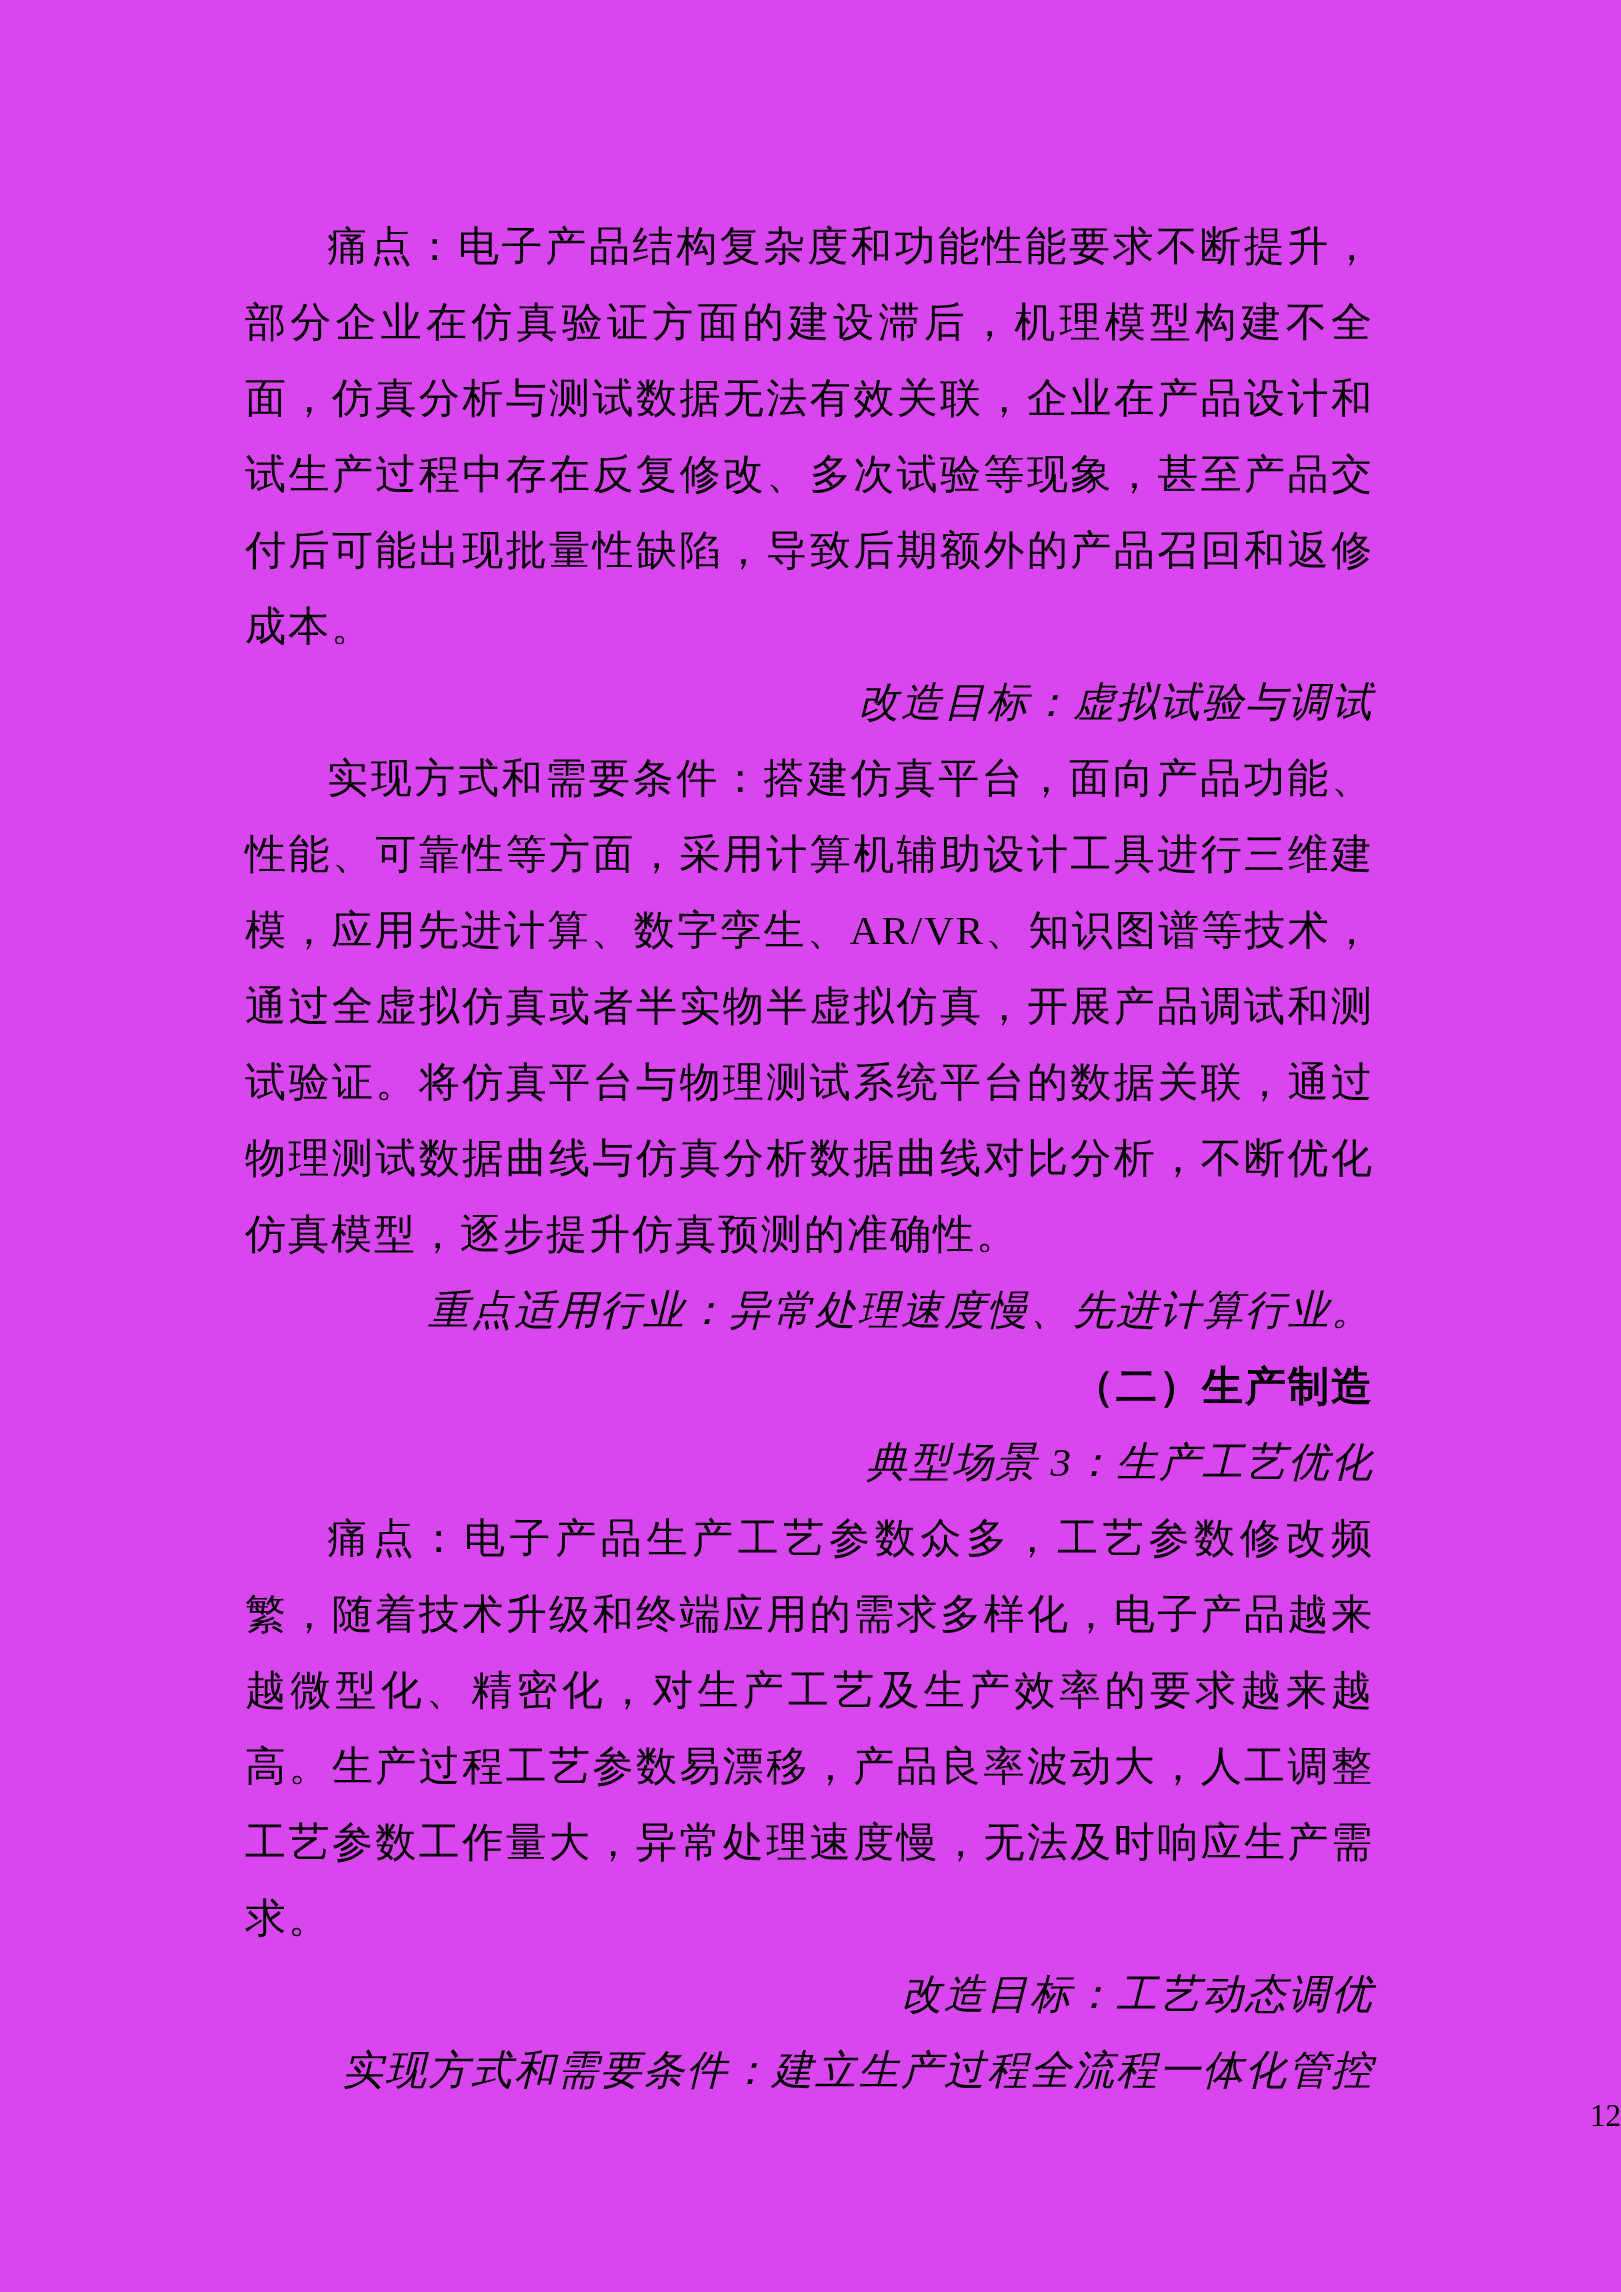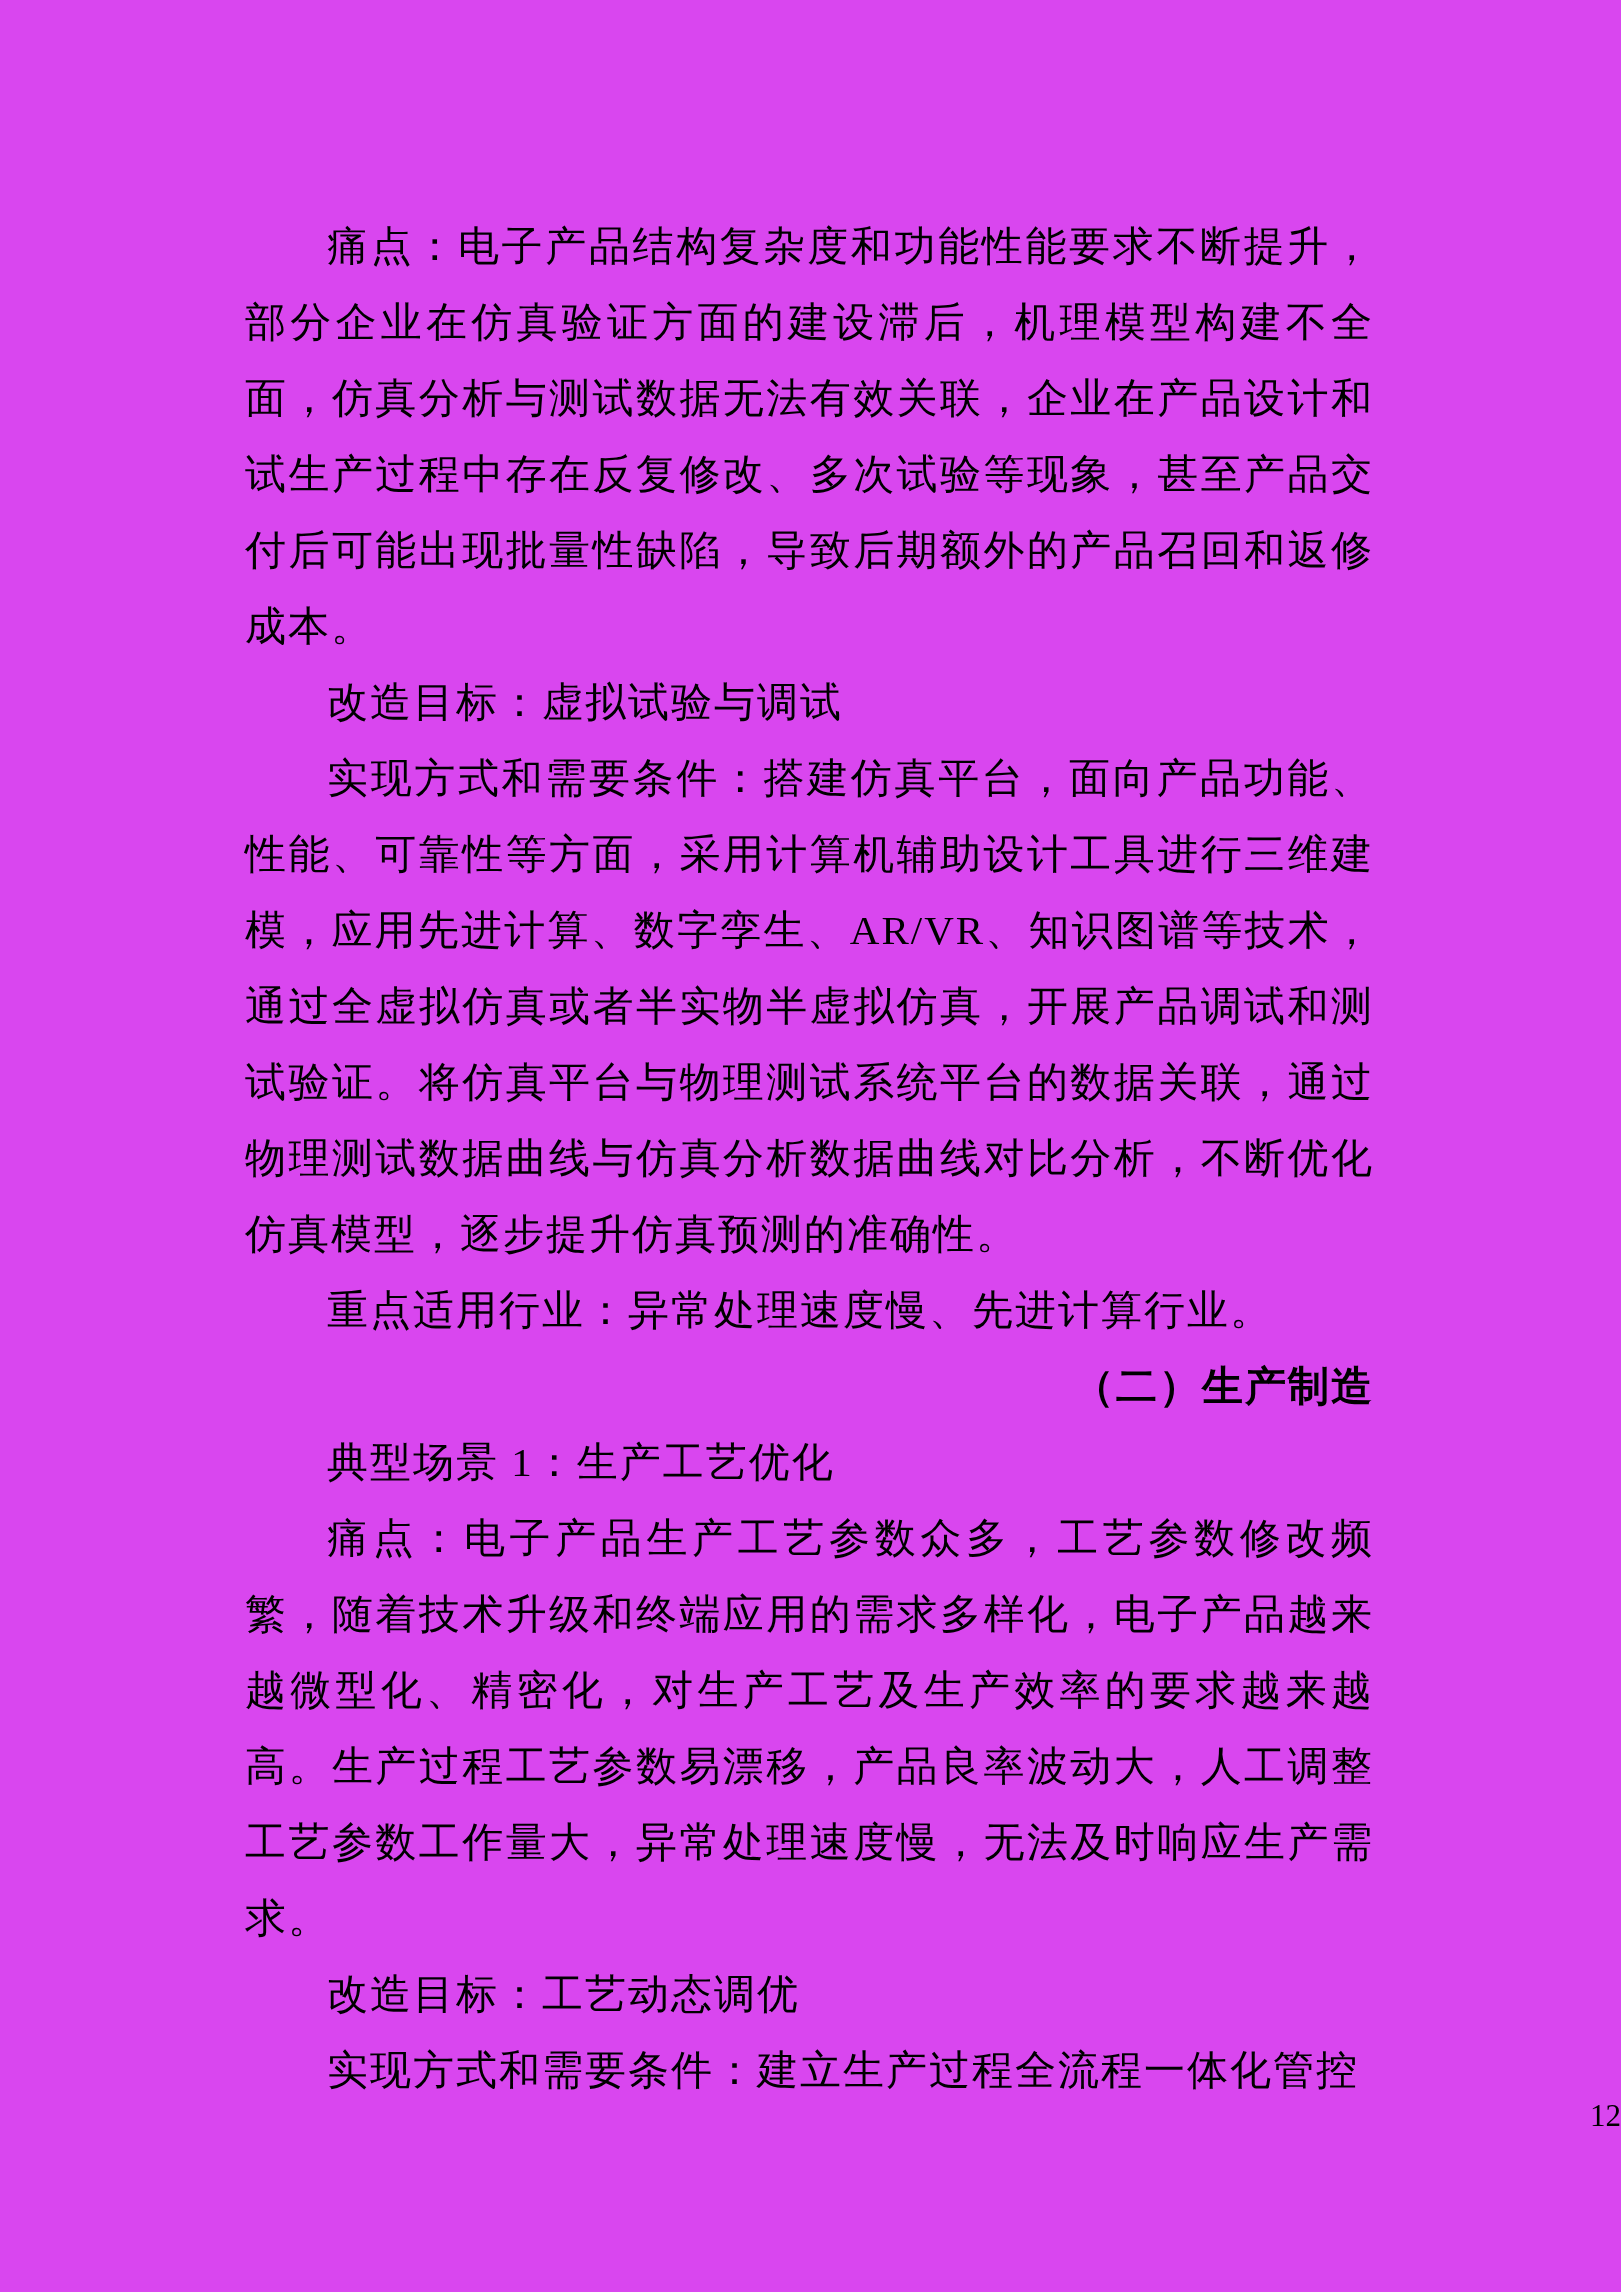--- a/index.html
+++ b/index.html
@@ -31,21 +31,22 @@
     text-justify: inter-character;
     text-indent: 2em;
     word-break: break-all;
   }
   .content p.heading {
     font-family: "Liberation Sans", "DejaVu Sans", sans-serif;
     font-weight: bold;
     text-align: right;
   }
   .content p.no-justify {
-    text-align: left;
+    text-align: right;
+    font-style: italic;
   }
   .footer {
     position: absolute;
     top: 2094px;
     left: 0;
     width: 100%;
     text-align: right;
     font-size: 31px;
     line-height: 43px;
     font-family: "Liberation Serif", "DejaVu Serif", serif;
@@ -54,20 +55,20 @@
 </head>
 <body>
 
 <div class="page">
   <div class="content">
     <p class="body">痛点：电子产品结构复杂度和功能性能要求不断提升，部分企业在仿真验证方面的建设滞后，机理模型构建不全面，仿真分析与测试数据无法有效关联，企业在产品设计和试生产过程中存在反复修改、多次试验等现象，甚至产品交付后可能出现批量性缺陷，导致后期额外的产品召回和返修成本。</p>
     <p class="body no-justify">改造目标：虚拟试验与调试</p>
     <p class="body">实现方式和需要条件：搭建仿真平台，面向产品功能、性能、可靠性等方面，采用计算机辅助设计工具进行三维建模，应用先进计算、数字孪生、AR/VR、知识图谱等技术，通过全虚拟仿真或者半实物半虚拟仿真，开展产品调试和测试验证。将仿真平台与物理测试系统平台的数据关联，通过物理测试数据曲线与仿真分析数据曲线对比分析，不断优化仿真模型，逐步提升仿真预测的准确性。</p>
     <p class="body no-justify">重点适用行业：异常处理速度慢、先进计算行业。</p>
     <p class="heading">（二）生产制造</p>
-    <p class="body no-justify">典型场景 1：生产工艺优化</p>
+    <p class="body no-justify">典型场景 3：生产工艺优化</p>
     <p class="body">痛点：电子产品生产工艺参数众多，工艺参数修改频繁，随着技术升级和终端应用的需求多样化，电子产品越来越微型化、精密化，对生产工艺及生产效率的要求越来越高。生产过程工艺参数易漂移，产品良率波动大，人工调整工艺参数工作量大，异常处理速度慢，无法及时响应生产需求。</p>
     <p class="body no-justify">改造目标：工艺动态调优</p>
     <p class="body no-justify">实现方式和需要条件：建立生产过程全流程一体化管控</p>
   </div>
   <div class="footer">12</div>
 </div>
 
 
 </body></html>

